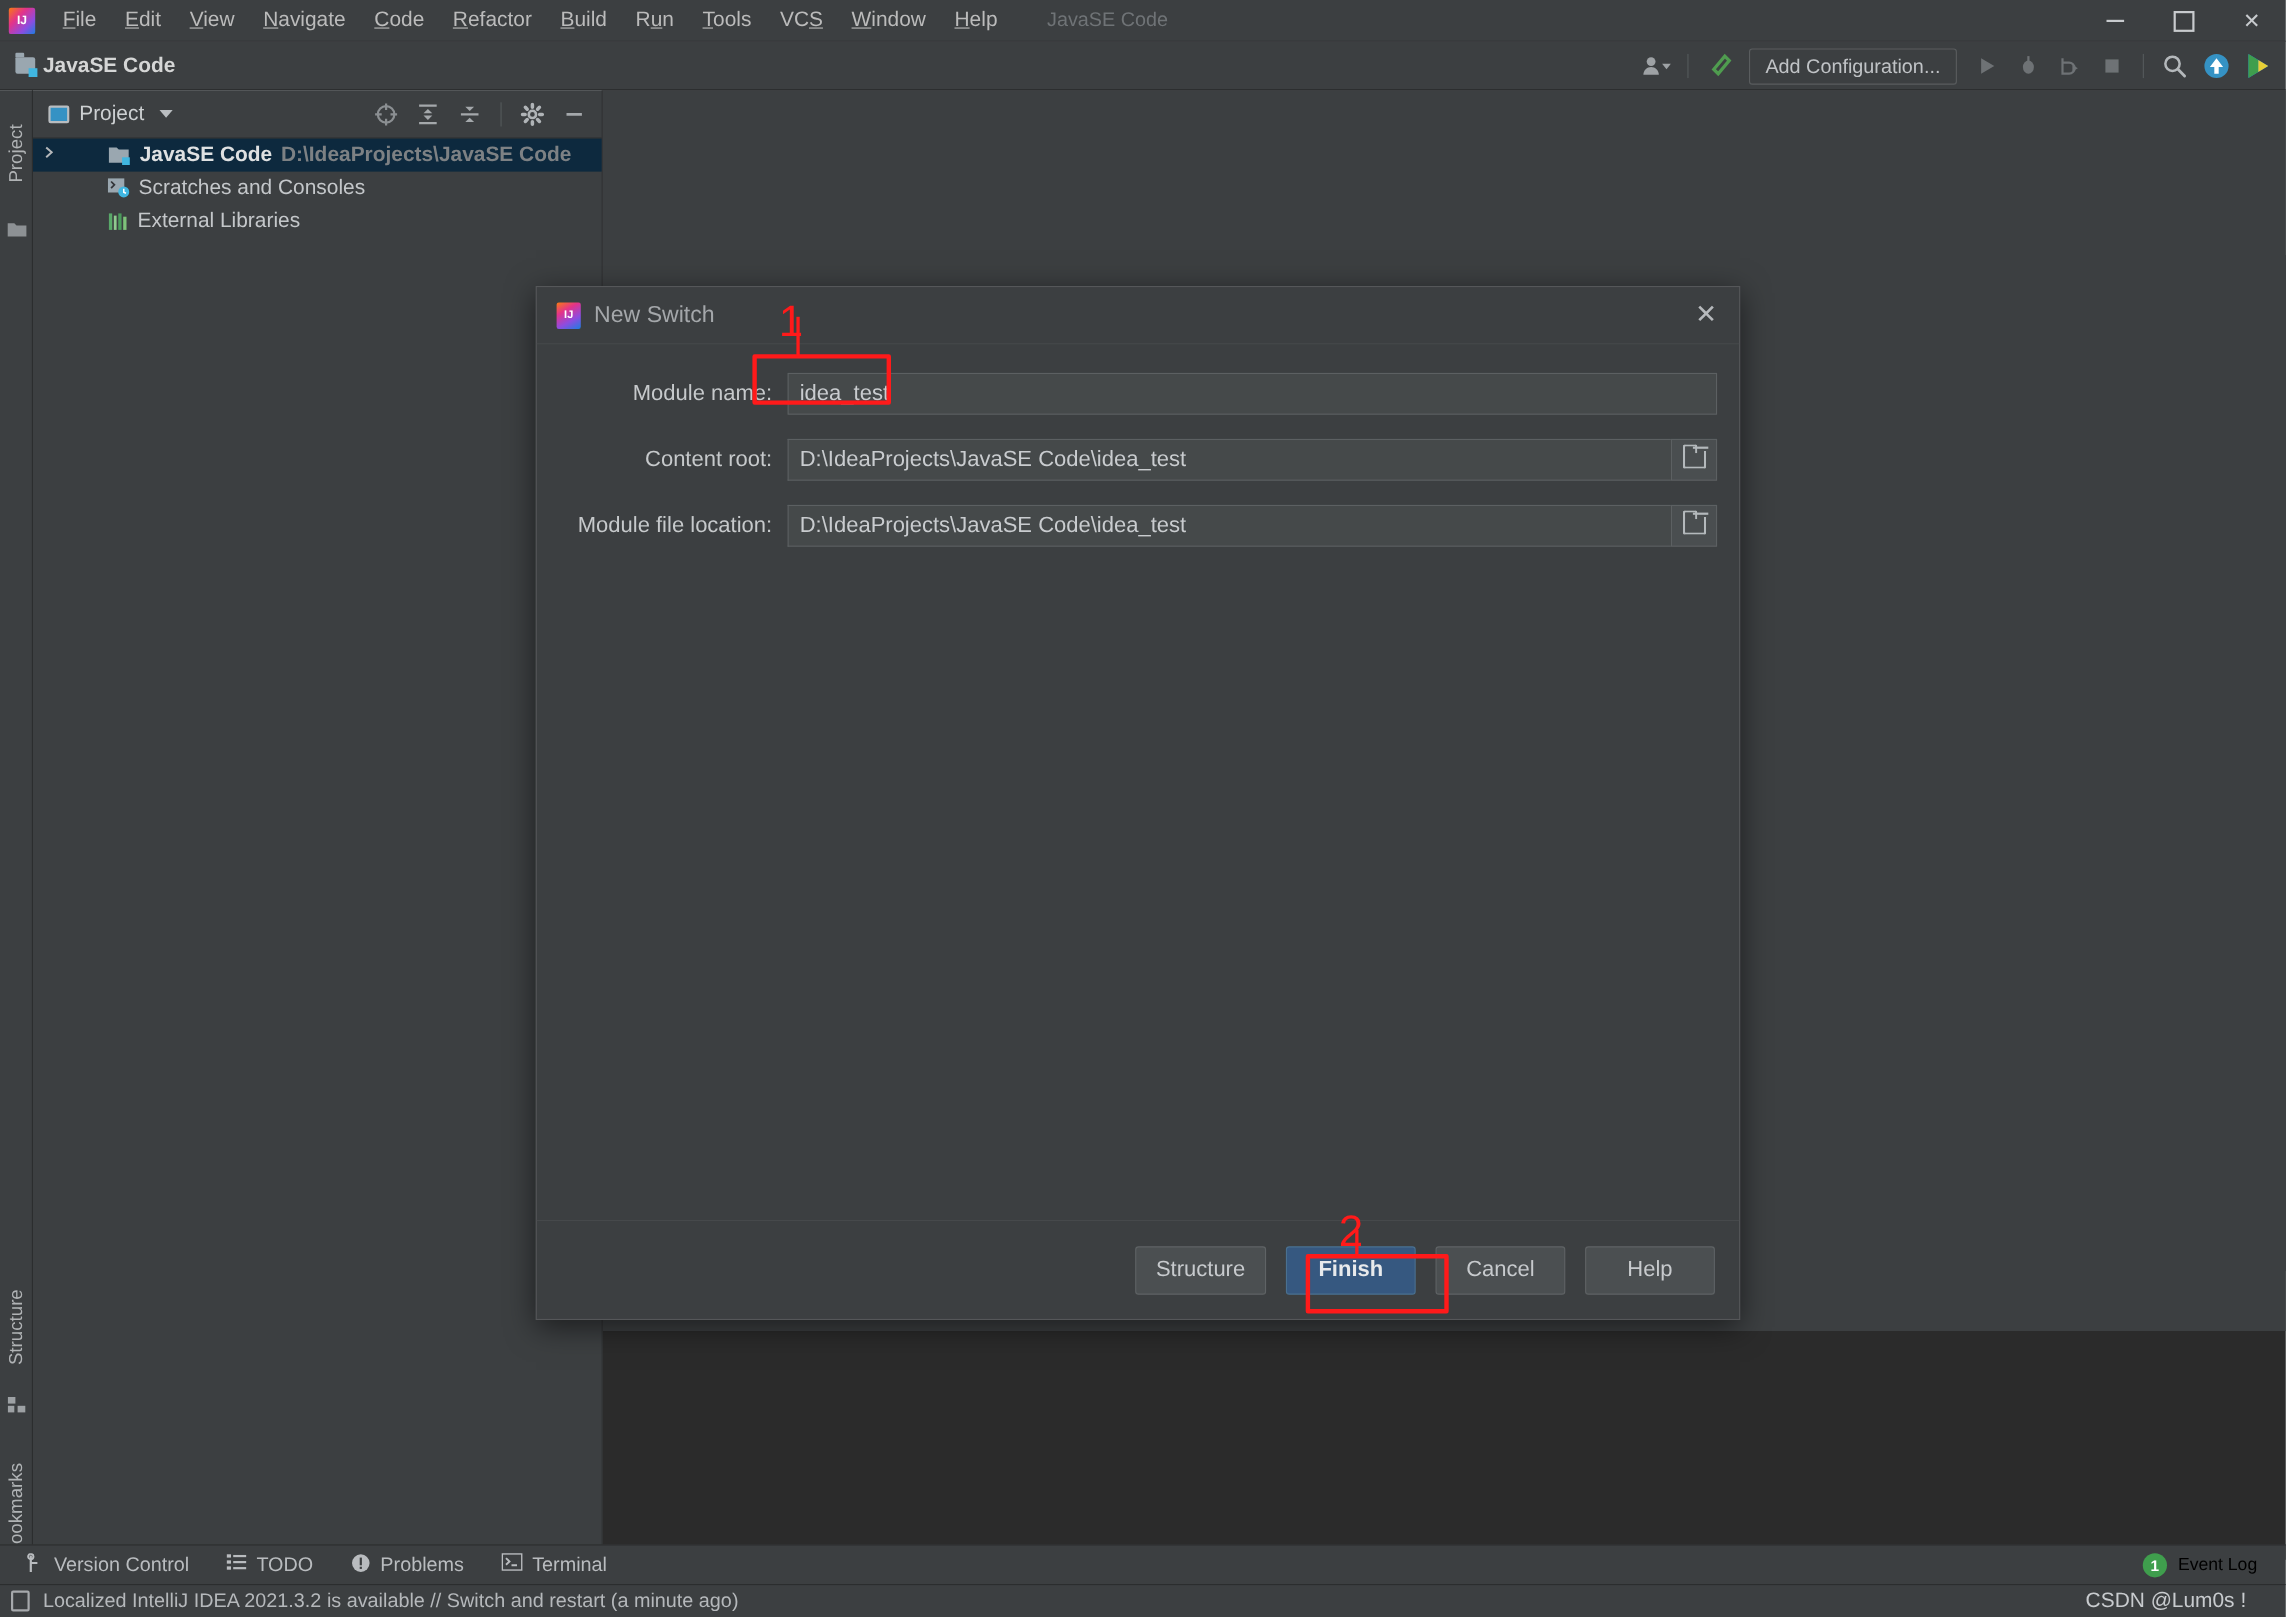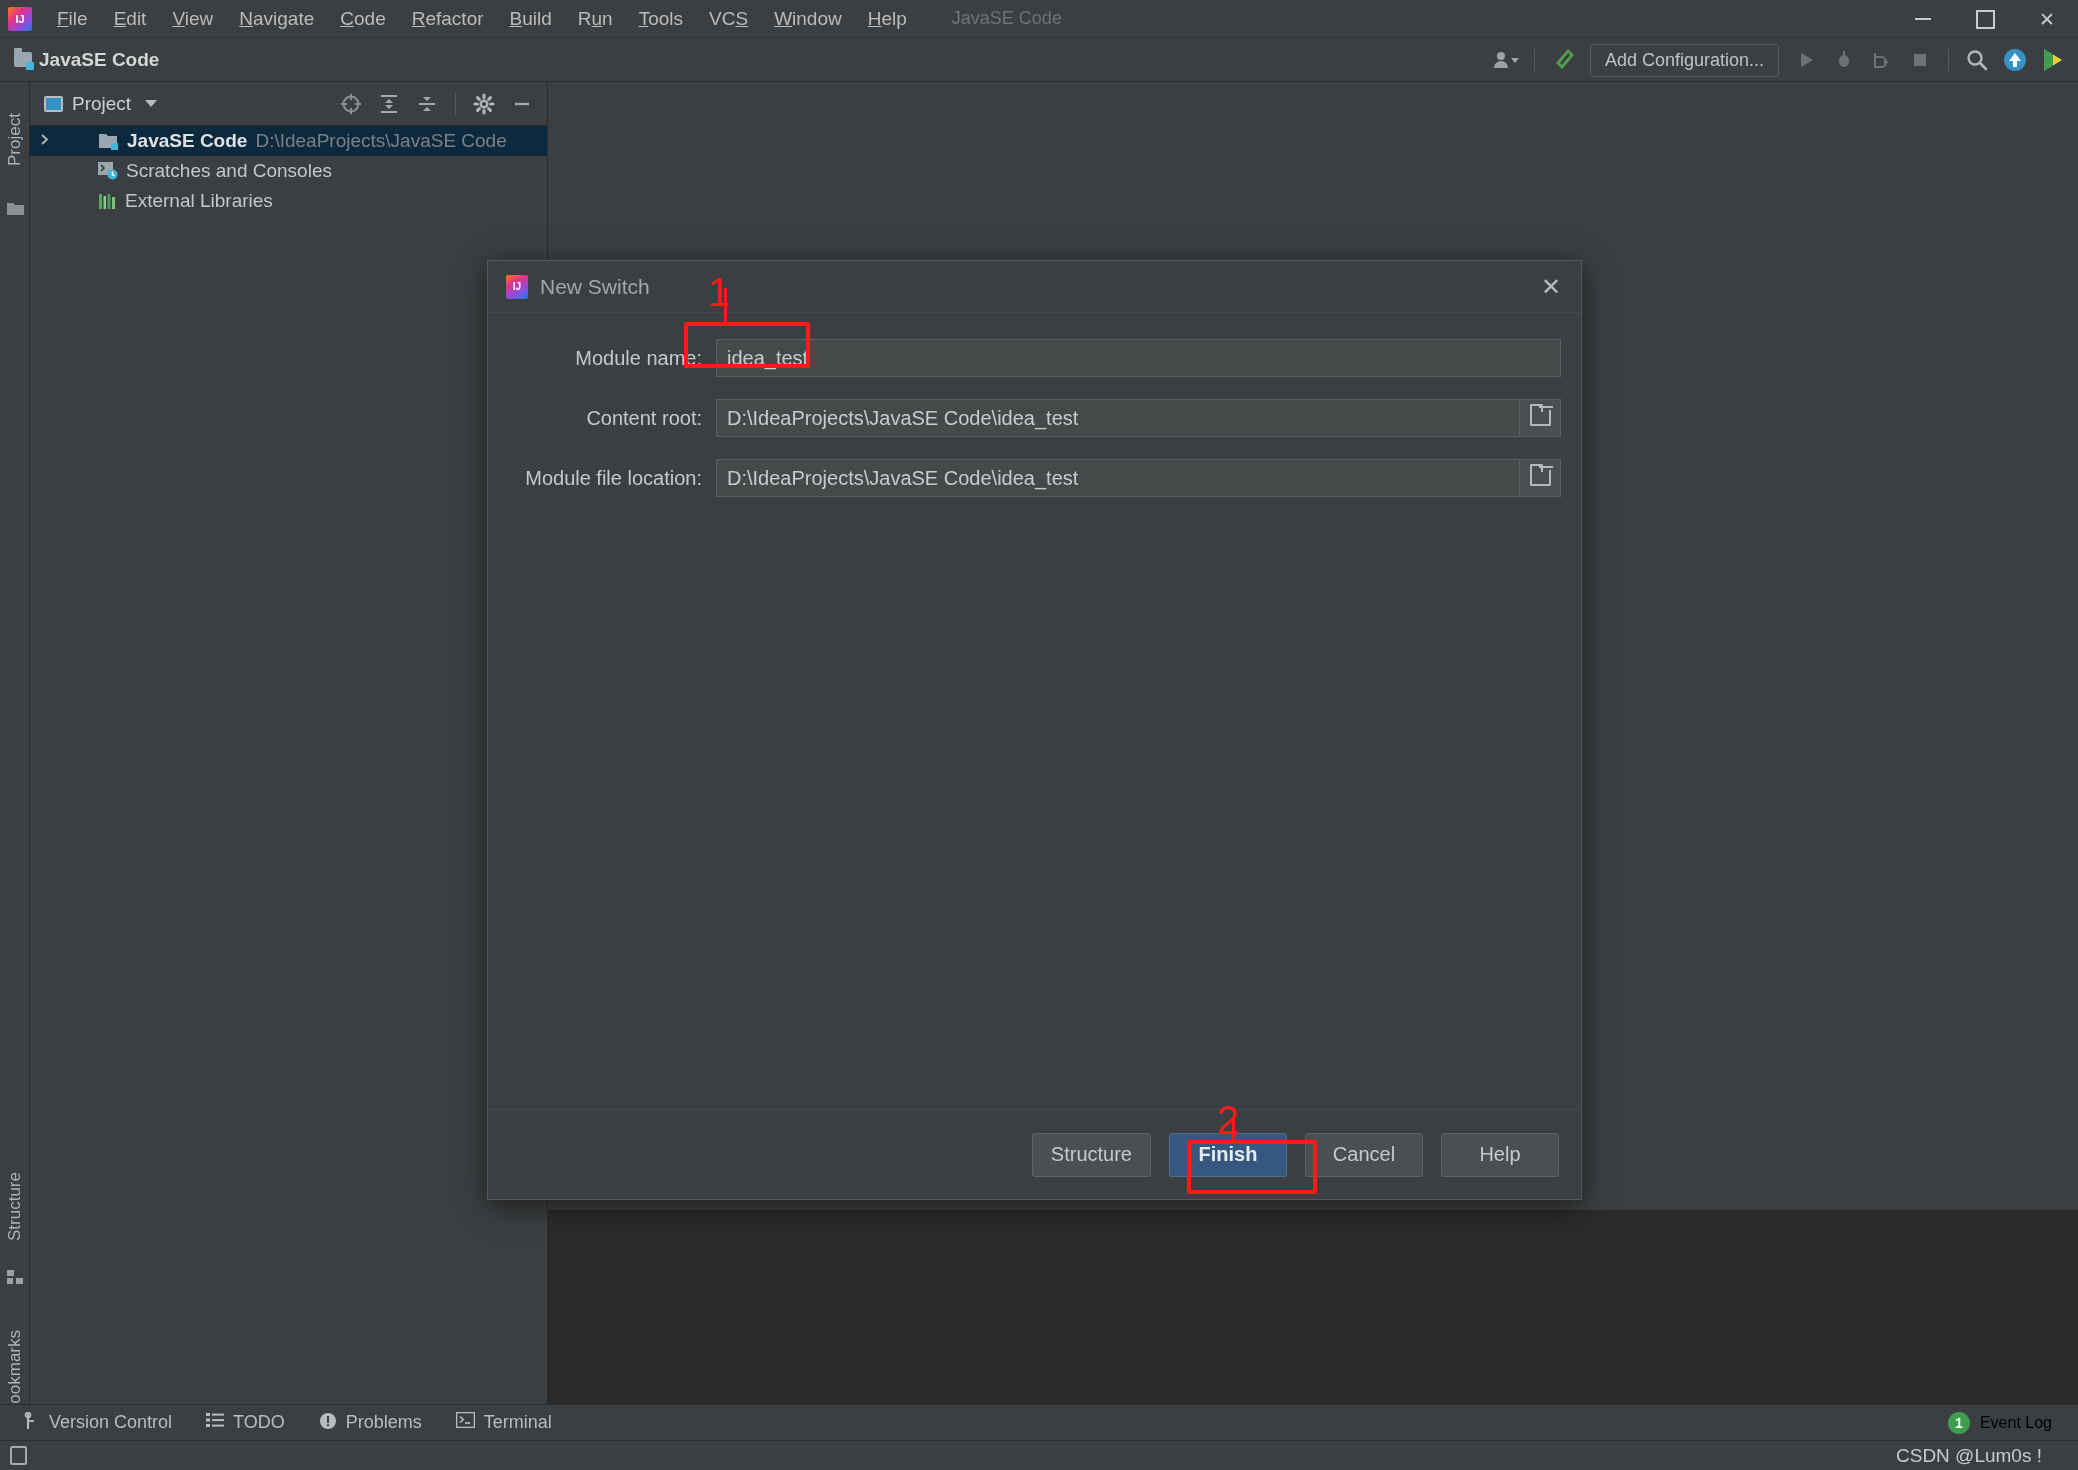--- a/index.html
+++ b/index.html
@@ -127,21 +127,21 @@
   .tree { padding-top: 0px; }
   .tree-row {
     height: 30px; display: flex; align-items: center; gap: 8px;
     padding-left: 38px; color: #c4c7ca; font-size: 19px; white-space: nowrap;
   }
   .tree-row.selected { background: #0d293e; }
   .tree-row .arrow {
     position: absolute; left: 42px; color: #b5b8bb; font-size: 16px;
   }
   .tree-row .name { font-weight: bold; color: #dfe1e2; }
-  .tree-row .path { color: #7d8184; font-weight: normal; }
+  .tree-row .path { color: #7d8184; font-weight: bold; }
 
   
   .editor {
     position: absolute; left: 548px; top: 82px; right: 0; bottom: 52px;
     background: #2b2b2b;
   }
   .editor-top {
     position: absolute; left: 0; top: 0; right: 0; height: 1128px; background: #3c3f41;
   }
 
@@ -551,17 +551,18 @@
         <span>Terminal</span>
       </div>
       <div class="tw-right">
       <span class="badge">1</span>
       <span>Event Log</span>
     </div>
   </div>
 
   <div class="statusbar">
     <span class="sb-ico"></span>
+    <span>Localized IntelliJ IDEA 2021.3.2 is available // Switch and restart (a minute ago)</span>
     <span class="watermark">CSDN @Lum0s !</span>
   </div>
   <div class="bottom-strip"></div>
 
 </div>
 
 </body></html>

